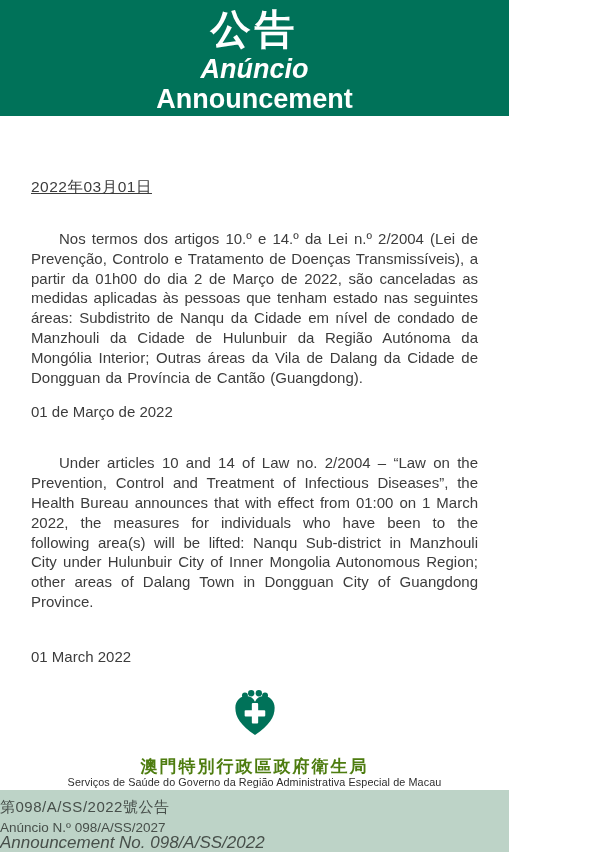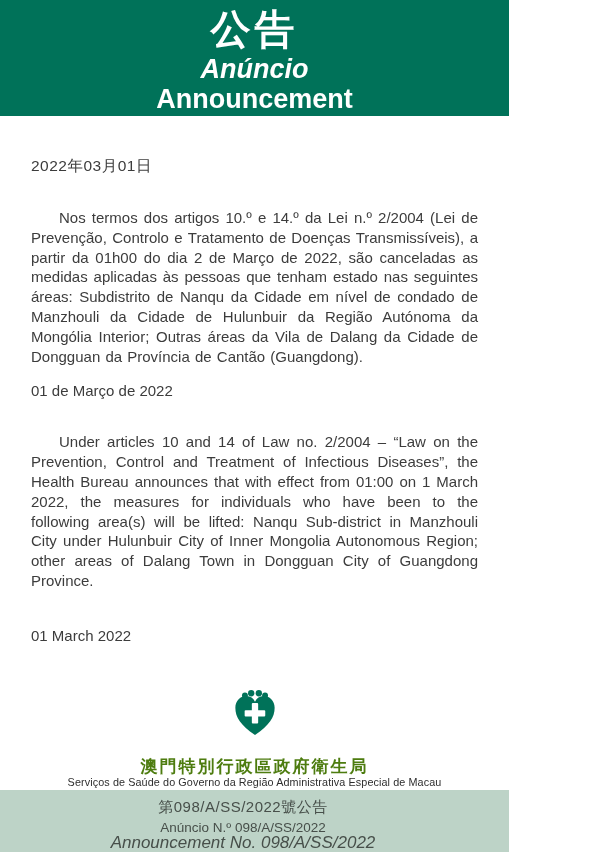--- a/index.html
+++ b/index.html
@@ -33,22 +33,23 @@
   }
   .para-zh {
     font-size: 15.5px;
     line-height: 23px;
     letter-spacing: 1.6px;
     text-indent: 2em;
     text-justify: inter-ideograph;
   }
   .date-zh {
     font-size: 15.5px;
-    margin-top: 8px;
+    margin-top: 29px;
     letter-spacing: 0.5px;
+    text-decoration: underline;
   }
   .para-pt, .para-en {
     font-size: 15px;
     line-height: 19.8px;
     text-indent: 28px;
     word-spacing: 1px;
   }
   .para-pt { margin-top: 31px; }
   .date-pt { font-size: 15px; margin-top: 16px; }
   .para-en { margin-top: 33px; }
@@ -72,21 +73,21 @@
   }
 
   
   .bottombar {
     position: absolute;
     left: 0; right: 0; bottom: 0;
     height: 62px;
     background: #bdd3c7;
     box-sizing: border-box;
     padding: 6px 23px 0 0;
-    text-align: center;
+    text-align: left;
     color: #474f4a;
   }
   .ref-zh { font-size: 15px; line-height: 21px; letter-spacing: 0.5px; }
   .ref-pt { font-size: 13.5px; line-height: 15px; margin-top: 3px; }
   .ref-en { font-size: 17px; line-height: 15px; font-style: italic; }
 </style>
 </head>
 <body>
 
 <div class="page">
@@ -127,17 +128,17 @@
           </g>
         </svg>
       </span>
     </div>
     <div class="org-zh">澳門特別行政區政府衛生局</div>
     <div class="org-pt">Serviços de Saúde do Governo da Região Administrativa Especial de Macau</div>
   </div>
 
   <div class="bottombar">
     <div class="ref-zh">第098/A/SS/2022號公告</div>
-    <div class="ref-pt">Anúncio N.º 098/A/SS/2022</div>
+    <div class="ref-pt">Anúncio N.º 098/A/SS/2027</div>
     <div class="ref-en">Announcement No. 098/A/SS/2022</div>
   </div>
 
 </div>
 
 </body></html>

